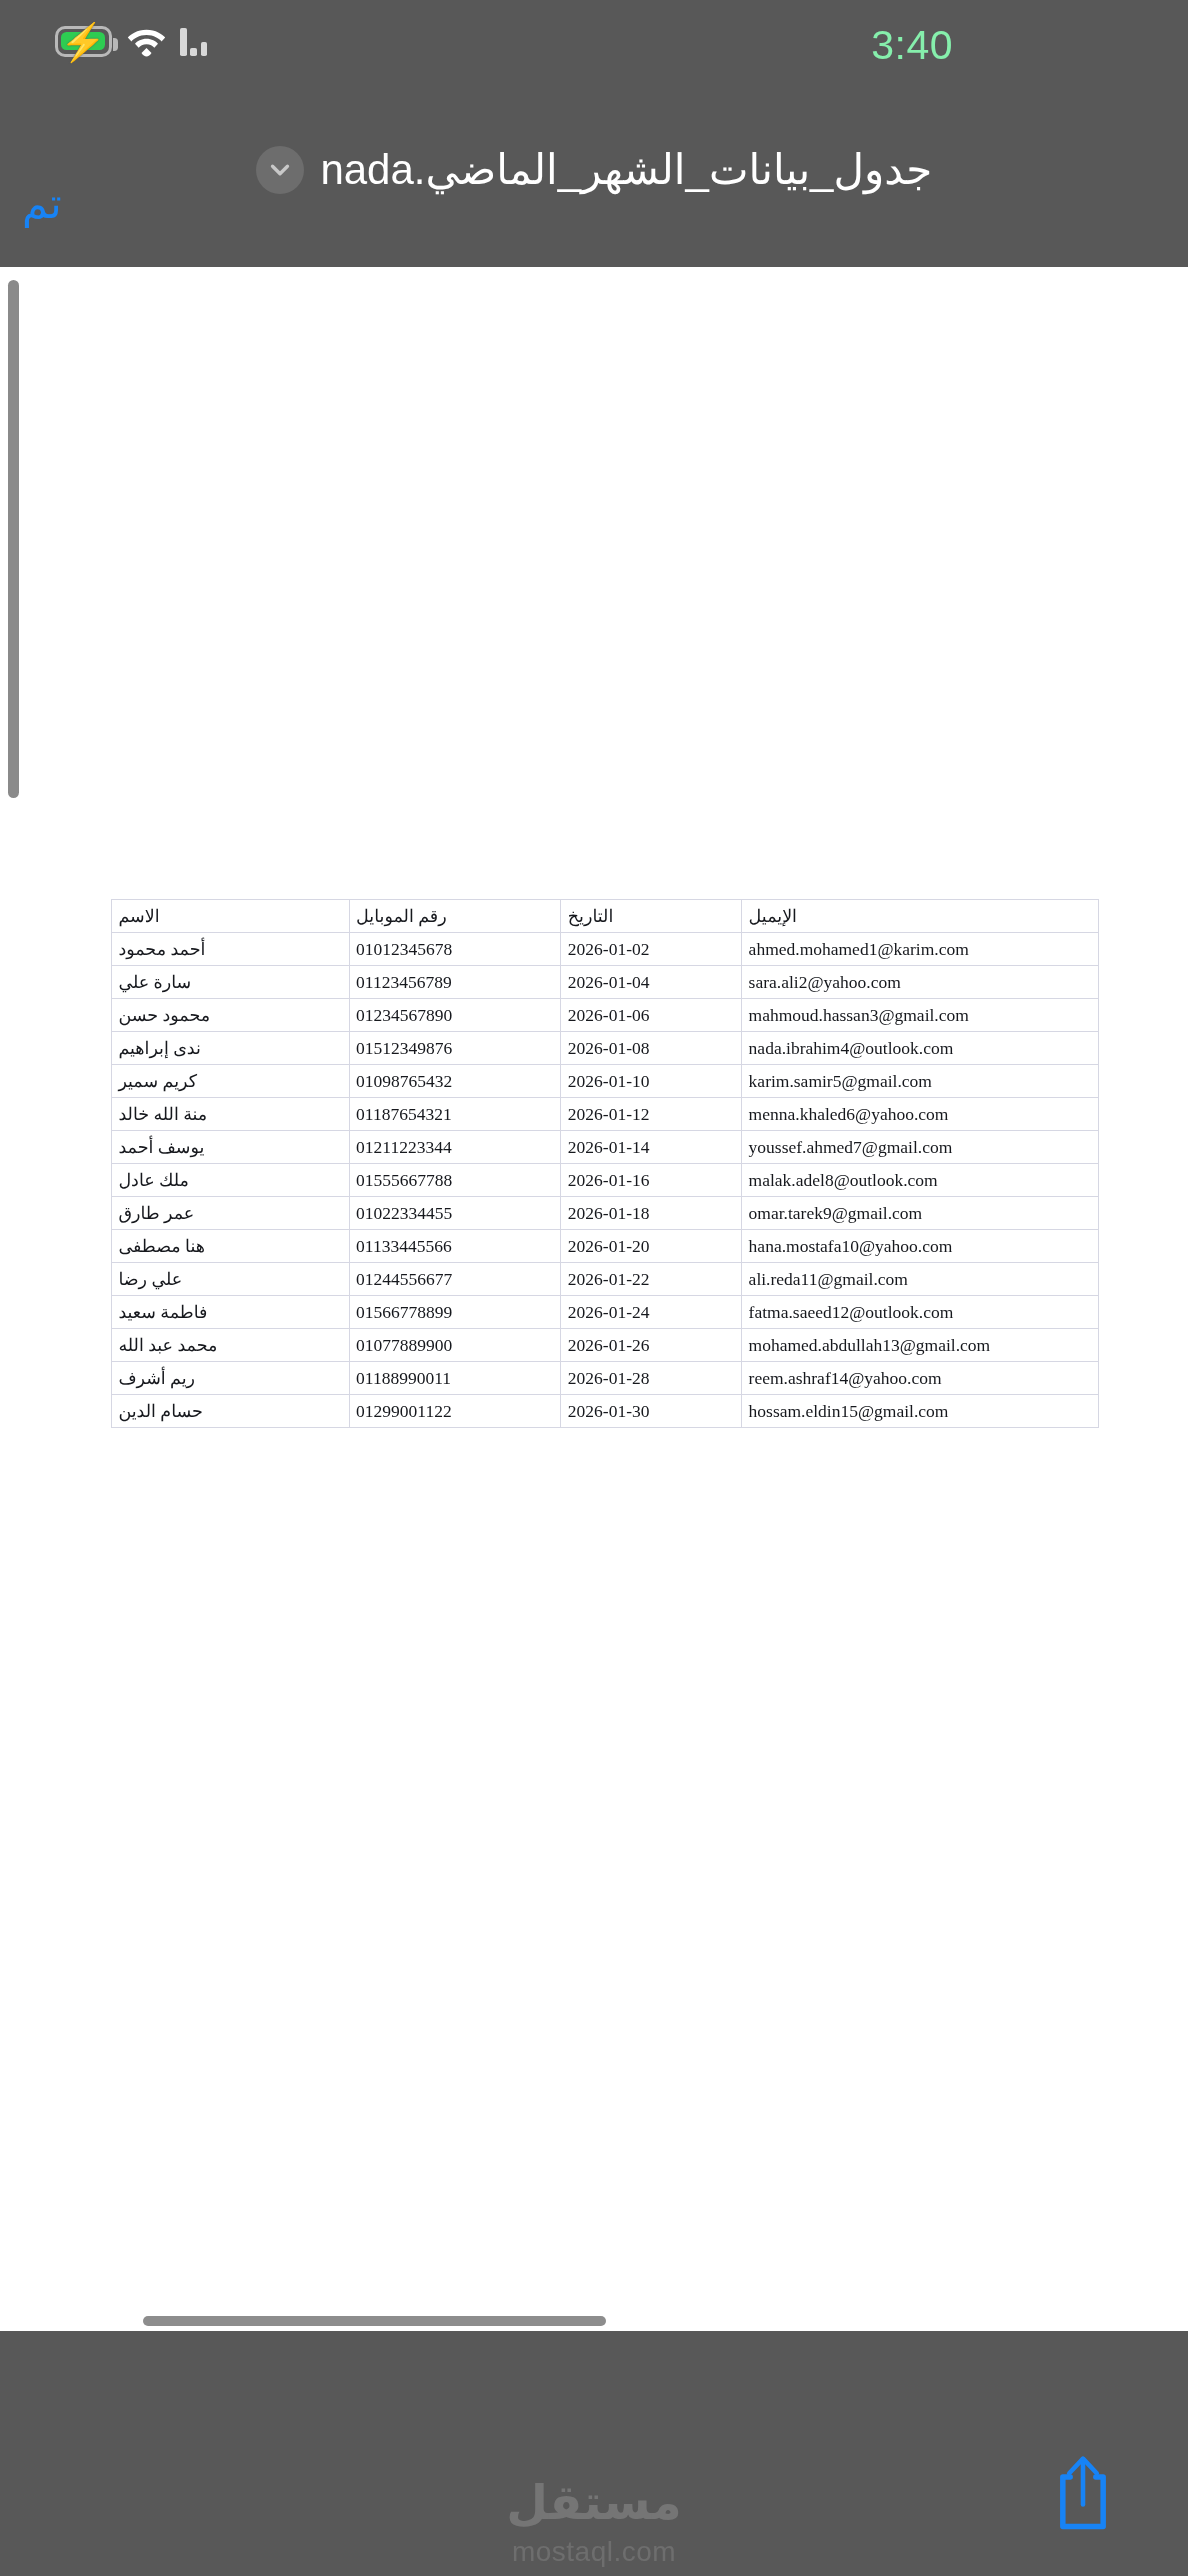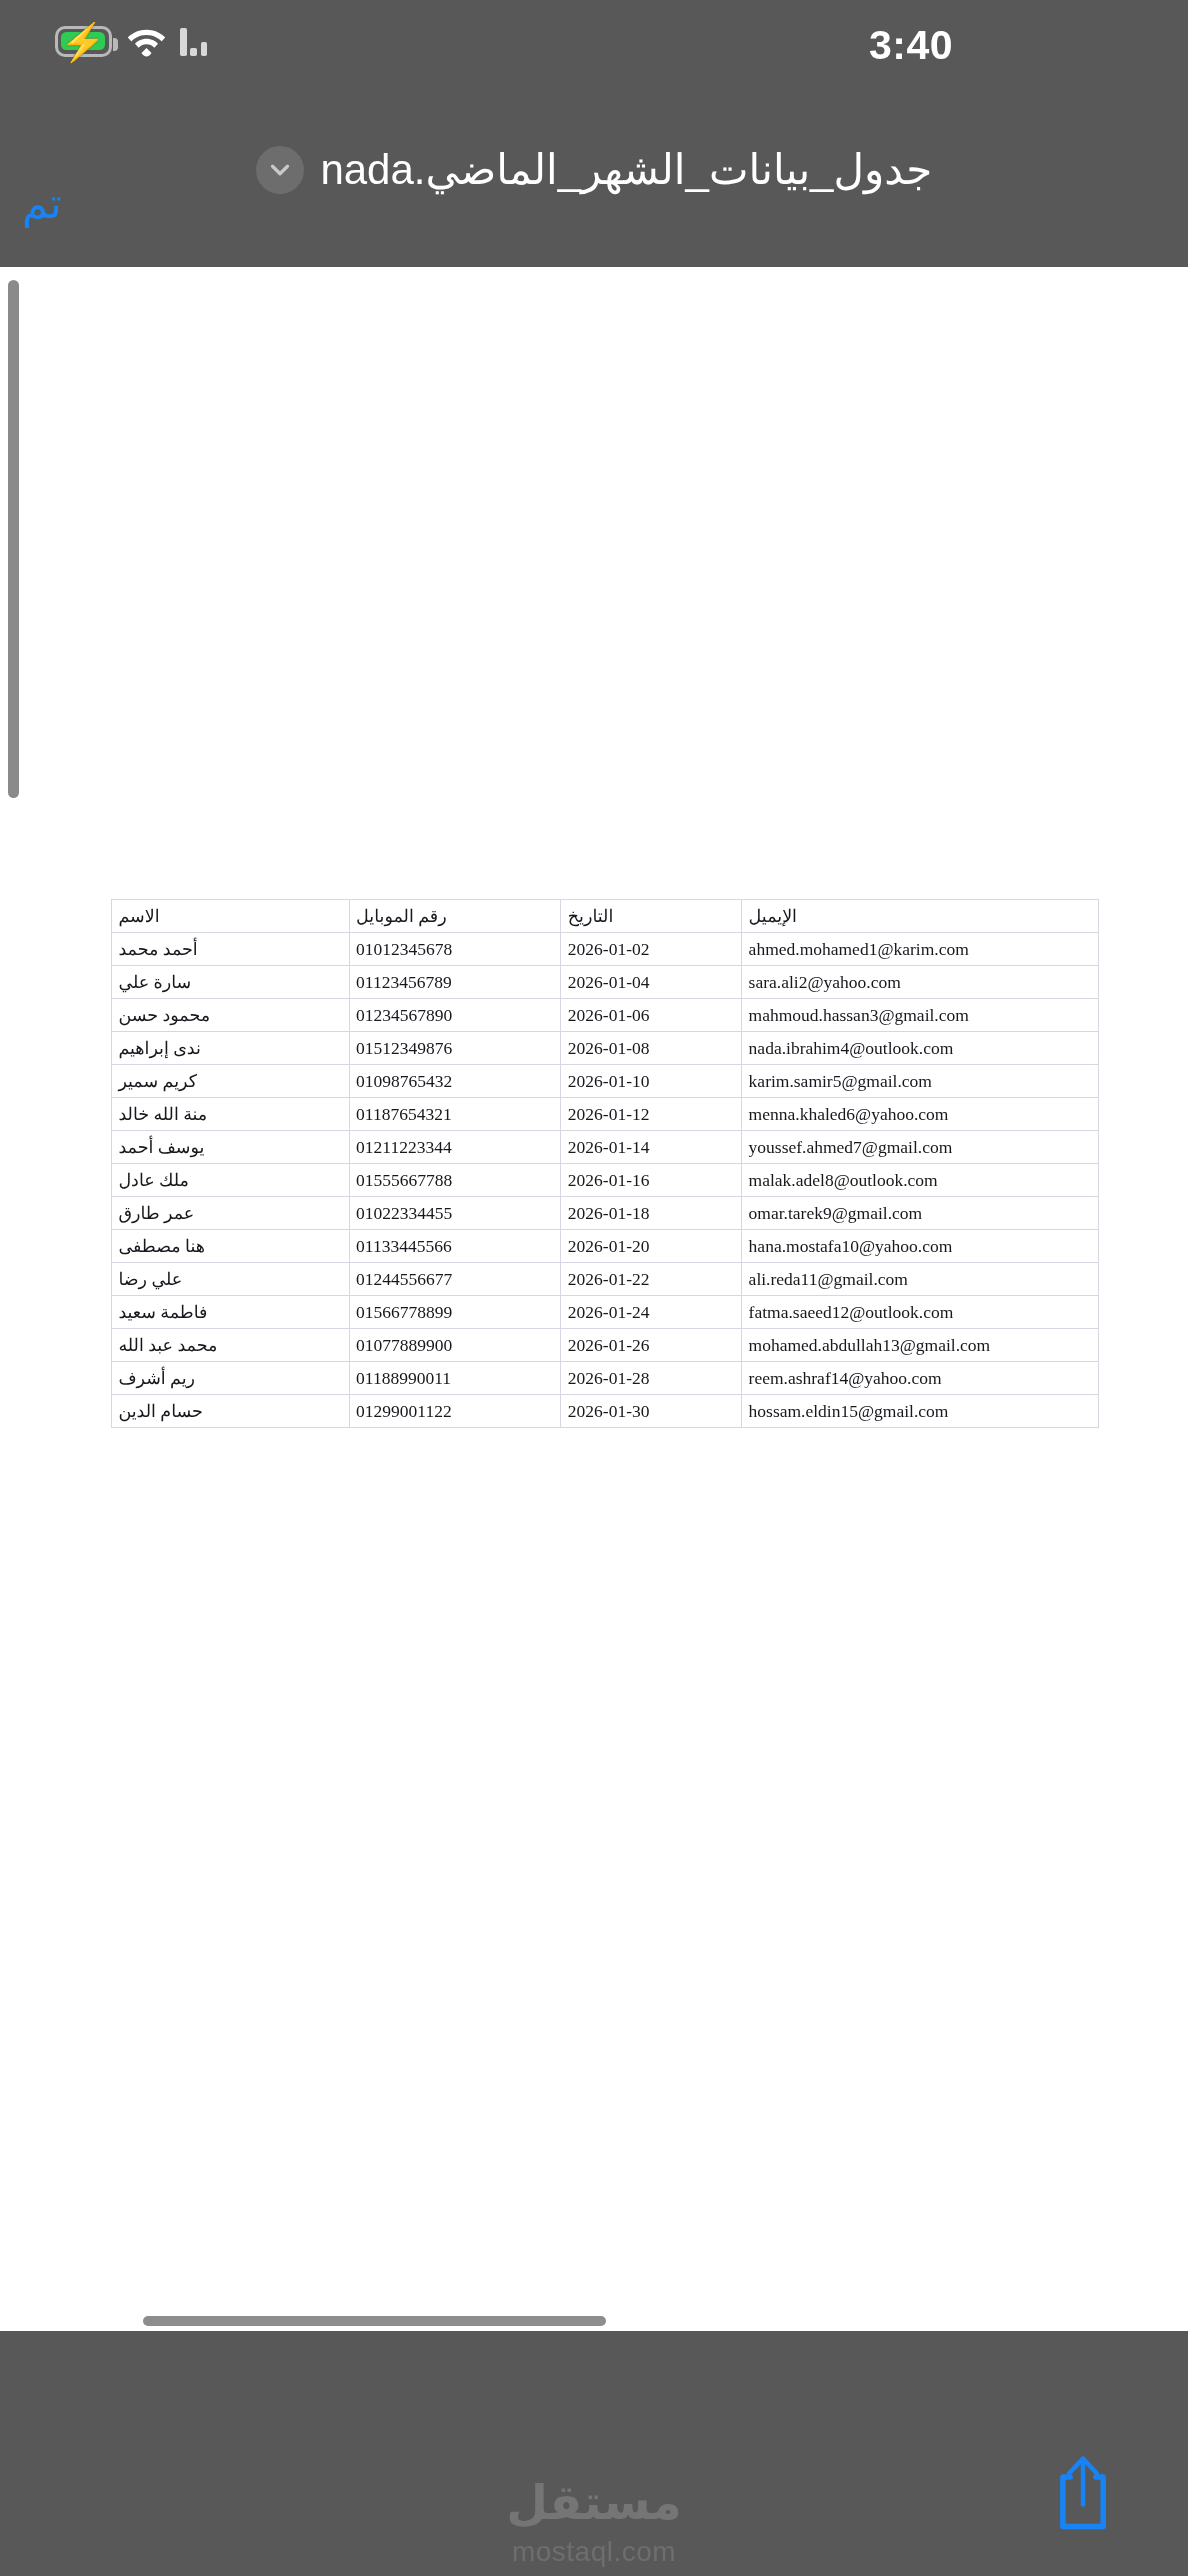--- a/index.html
+++ b/index.html
@@ -57,21 +57,21 @@
   }
   .wifi-icon { width: 39px; height: 31px; }
   .signal-icon { display: flex; align-items: flex-end; gap: 3.7px; height: 29.5px; }
   .signal-icon i { display: block; width: 6.4px; background: #d8d8d8; border-radius: 1.8px; }
   .signal-icon i:nth-child(1) { height: 28px; }
   .signal-icon i:nth-child(2) { height: 8.3px; }
   .signal-icon i:nth-child(3) { height: 14.7px; }
 
   .status-time {
     position: absolute; right: 235px; top: 22px;
-    color: #ffffff; font-size: 41px; font-weight: 700;
+    color: #86efac; font-size: 41px; font-weight: 400;
     letter-spacing: 0.5px;
   }
 
   
   .nav-bar {
     position: absolute; left: 0; top: 101px;
     width: 1188px; height: 166px;
   }
   .done-button {
     position: absolute; left: 22px; top: 46px;
@@ -237,21 +237,21 @@
       <thead>
         <tr>
           <th class="rtl-cell">الاسم</th>
           <th class="rtl-cell">رقم الموبايل</th>
           <th class="rtl-cell">التاريخ</th>
           <th class="rtl-cell">الإيميل</th>
         </tr>
       </thead>
       <tbody>
           <tr>
-            <td class="rtl-cell">أحمد محمد</td>
+            <td class="rtl-cell">أحمد محمود</td>
             <td class="ltr-cell">01012345678</td>
             <td class="ltr-cell">2026-01-02</td>
             <td class="ltr-cell">ahmed.mohamed1@karim.com</td>
           </tr>
           <tr>
             <td class="rtl-cell">سارة علي</td>
             <td class="ltr-cell">01123456789</td>
             <td class="ltr-cell">2026-01-04</td>
             <td class="ltr-cell">sara.ali2@yahoo.com</td>
           </tr>

